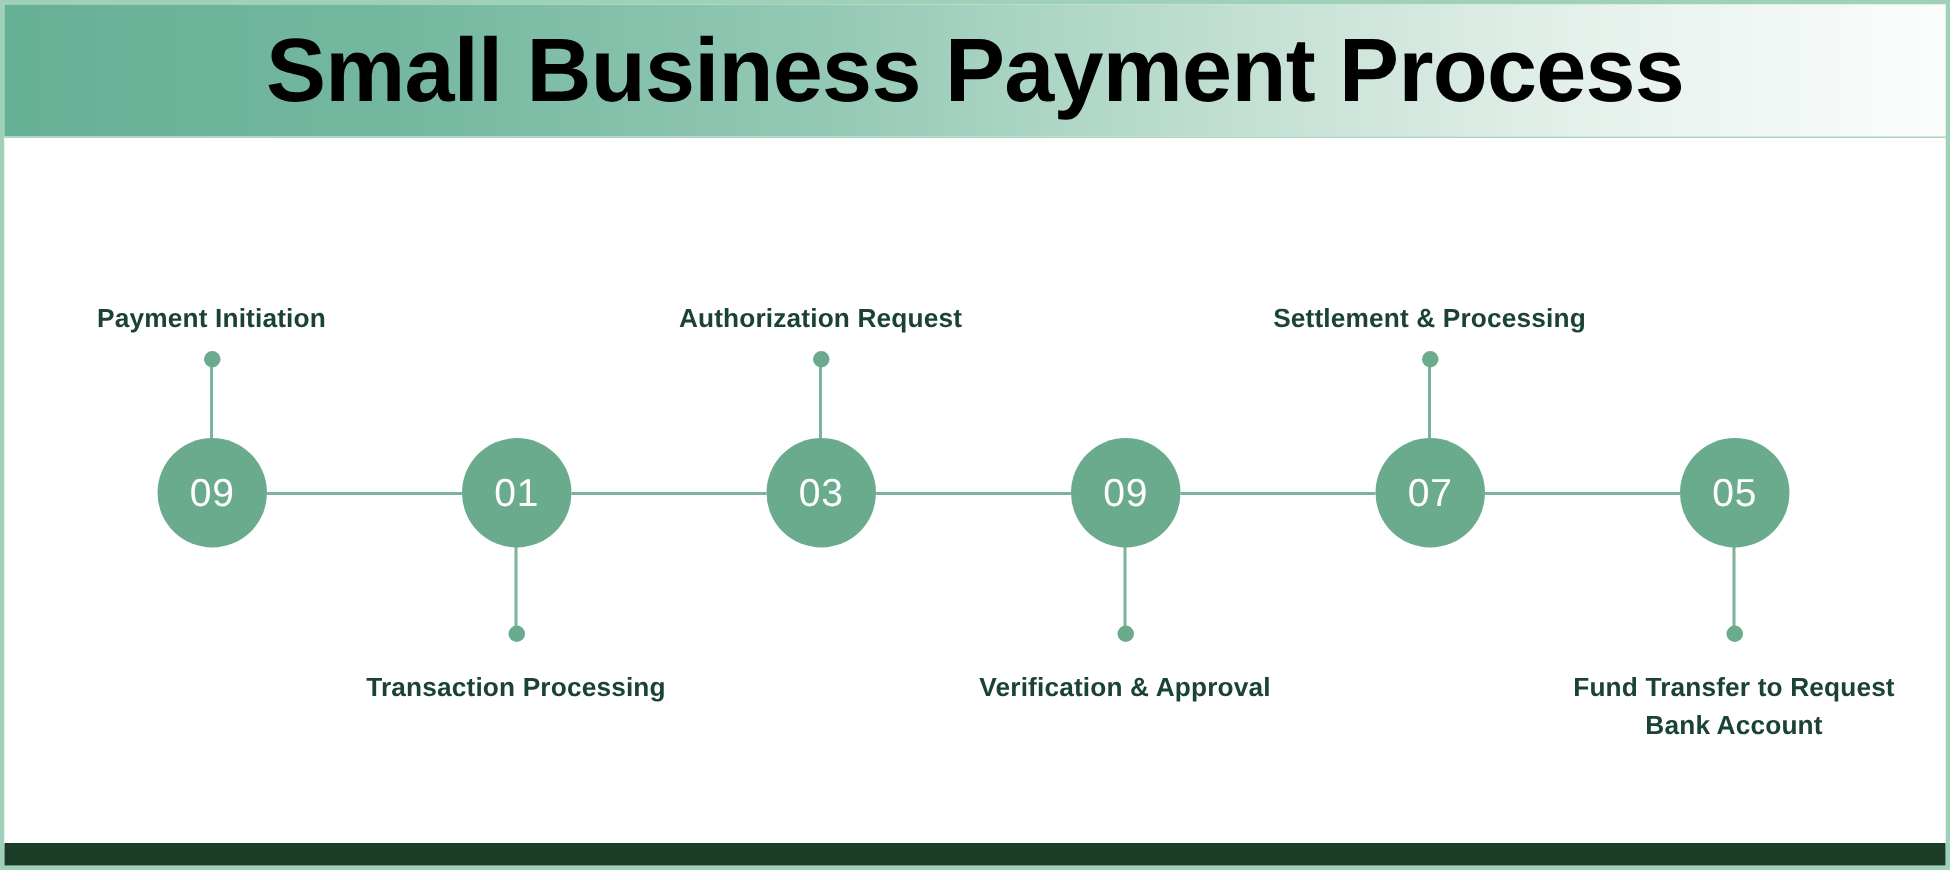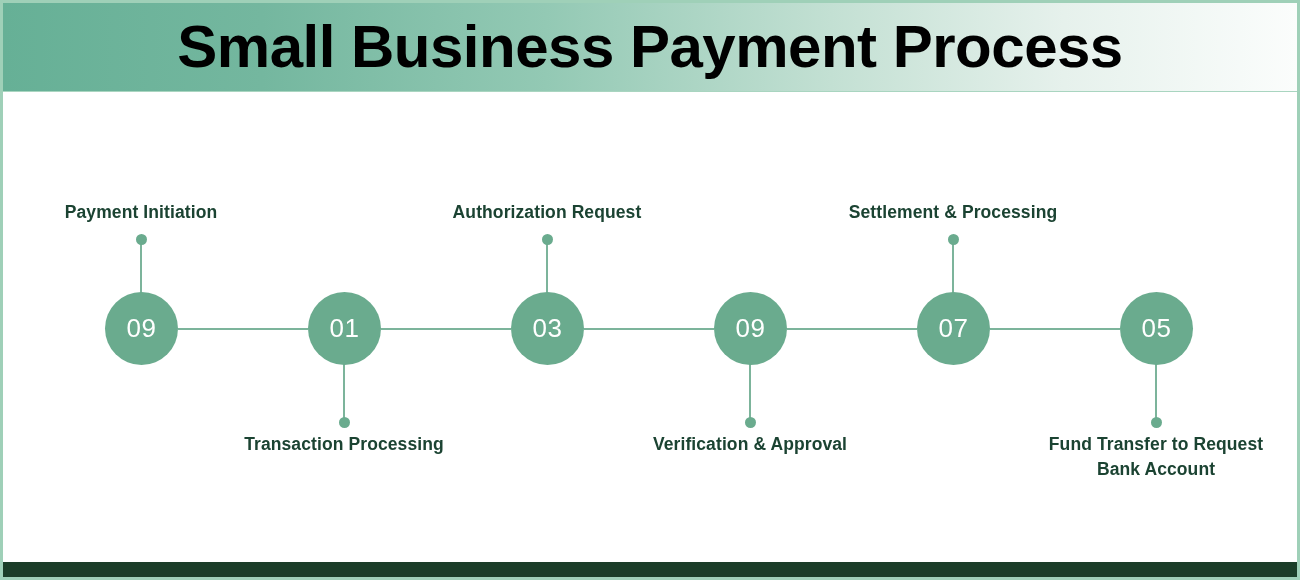--- a/index.html
+++ b/index.html
@@ -119,21 +119,21 @@
     width: 250px;
     left: -125px;
     text-align: center;
     font-size: 17.5px;
     font-weight: bold;
     color: #1b4332;
     line-height: 1.43;
     letter-spacing: 0.1px;
   }
   .label.above { bottom: 341px; }   
-  .label.below { top: 340px; }      
+  .label.below { top: 354px; }      
 
   
   #footer-bar {
     position: absolute;
     left: 0;
     bottom: 0;
     width: 1294px;
     height: 15px;
     background: #1b3d28;
   }

